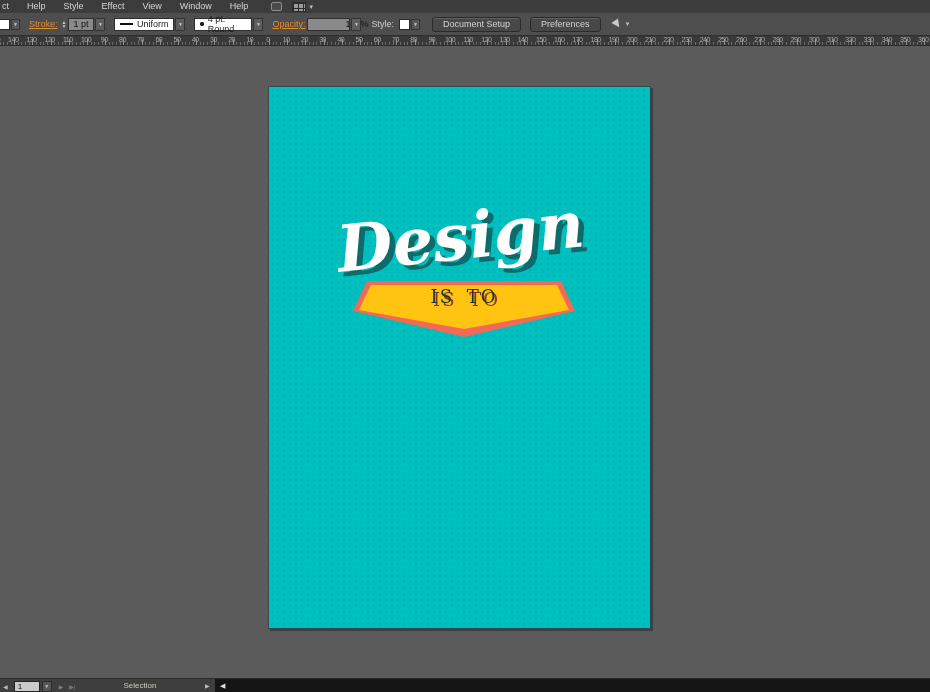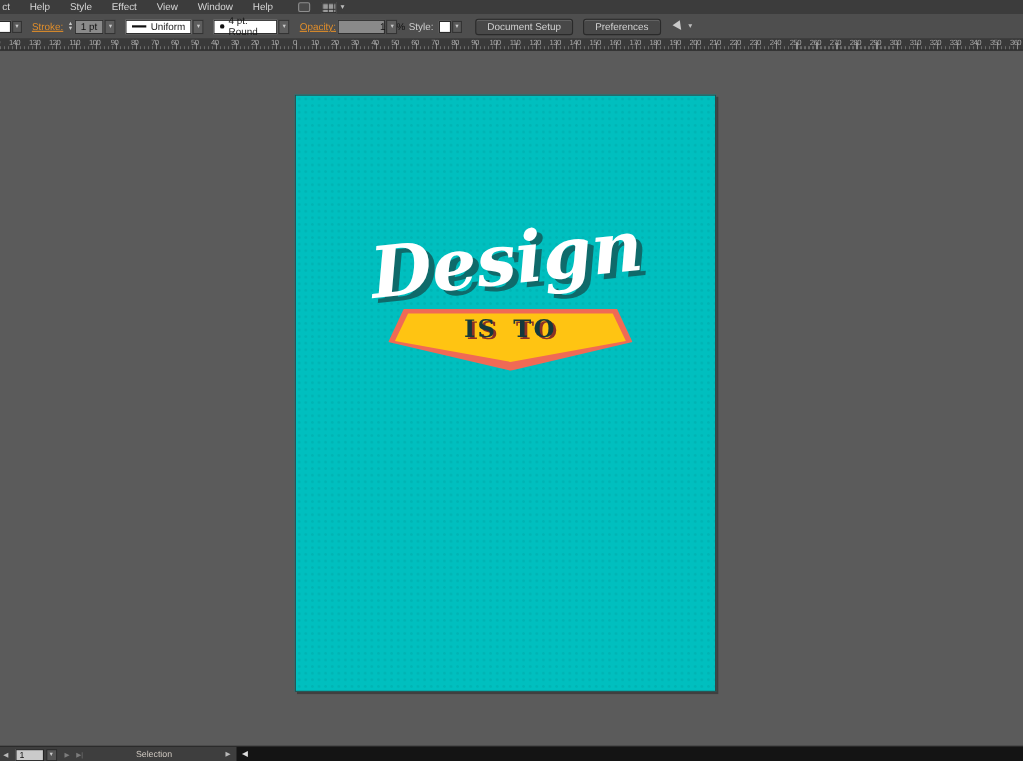--- a/index.html
+++ b/index.html
@@ -85,22 +85,22 @@
   .design-script{
     position:absolute; left:0; top:112px; width:383px; text-align:center;
     font-family:"DejaVu Serif","Liberation Serif",serif; font-style:italic; font-weight:bold;
     font-size:64px; color:#FFFFFF; transform:rotate(-6deg);
     text-shadow:5px 5px 0 #0F6A6A;
   }
   .banner{ position:absolute; left:84px; top:194px; width:222px; height:56px; }
   .banner svg{ position:absolute; left:0; top:0; }
   .banner-text{
     position:absolute; left:0; top:5px; width:222px; text-align:center;
-    font-family:"DejaVu Serif","Liberation Serif",serif; font-weight:bold;
-    font-size:22px; letter-spacing:2px; word-spacing:5px; color:#14393B;
+    font-family:"DejaVu Serif","Liberation Serif",serif; font-weight:normal;
+    font-size:18px; letter-spacing:2px; word-spacing:5px; color:#14393B;
     text-shadow:2.5px 2.5px 0 #8A3126;
   }
   .band{ position:absolute; width:225px; }
   .band1{ left:82px; top:254px; height:52px; background:#179B9B;
     clip-path:polygon(0 0,100% 0,91% 50%,100% 100%,0 100%); }
   .band2{ left:79px; top:309px; height:52px; background:#0E8787; border-radius:26px; }
   .band3{ left:80px; top:367px; height:54px; background:#179B9B;
     clip-path:polygon(0 0,100% 0,100% 100%,0 100%,9% 50%); }
   .marquee{
     width:100%; text-align:center; line-height:52px;

